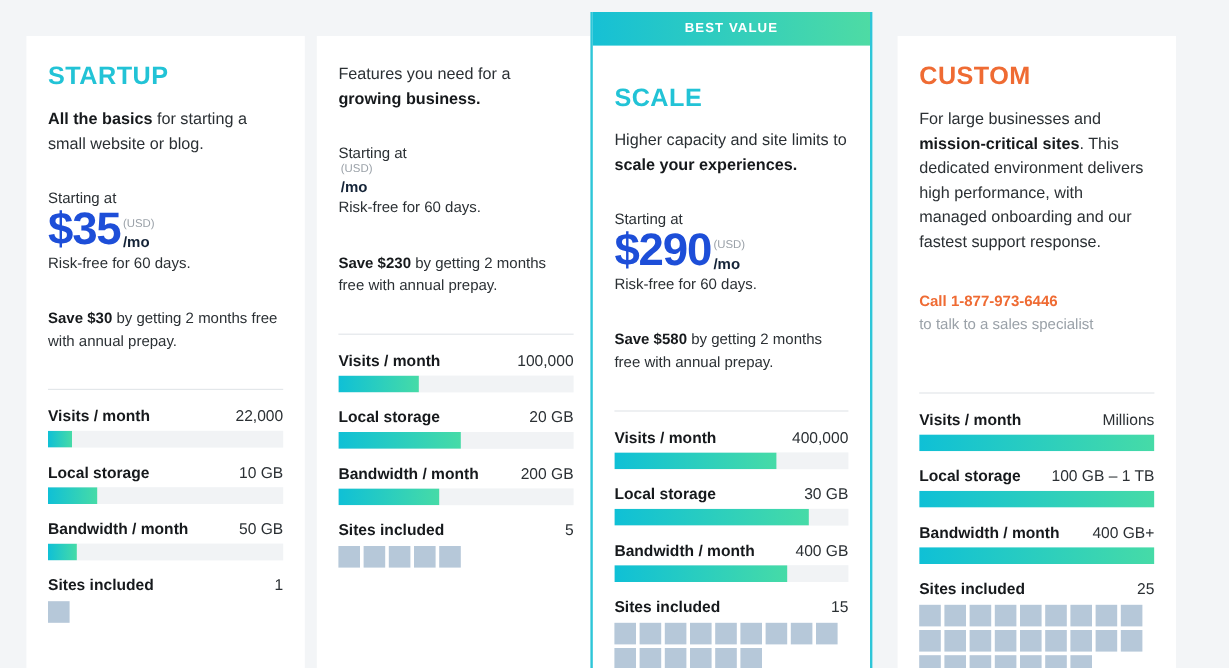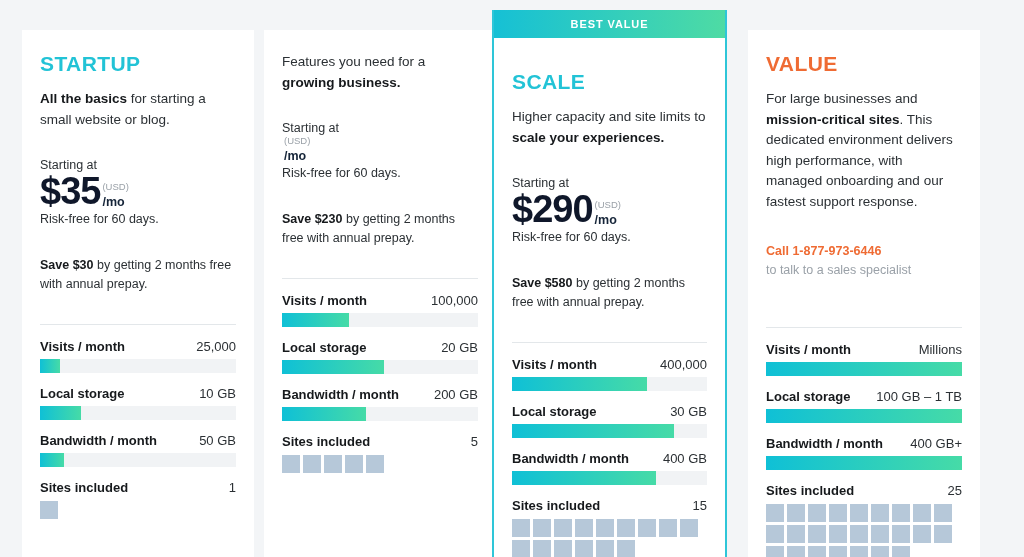--- a/index.html
+++ b/index.html
@@ -76,21 +76,21 @@
     margin-bottom: 1px;
   }
   .price-row {
     display: flex;
     align-items: flex-end;
     line-height: 1;
   }
   .price-amount {
     font-size: 38px;
     font-weight: bold;
-    color: #0f172a;
+    color: #1d4ed8;
     letter-spacing: -1px;
     line-height: 0.95;
   }
   .price-side {
     display: flex;
     flex-direction: column;
     justify-content: flex-end;
     margin-left: 2px;
     padding-bottom: 1px;
   }
@@ -201,21 +201,21 @@
           </span>
         </div>
         <div class="riskfree">Risk-free for 60 days.</div>
       </div>
       <div class="savings"><b>Save $30</b><span> by getting 2 months free with annual prepay.</span></div>
       <div class="divider"></div>
 
       <div class="feature">
         <div class="feature-head">
           <span class="feature-label">Visits / month</span>
-          <span class="feature-value">25,000</span>
+          <span class="feature-value">22,000</span>
         </div>
         <div class="track">
             <div class="fill" style="width: 10%;"></div>
           </div>
       </div>
 
       <div class="feature">
         <div class="feature-head">
           <span class="feature-label">Local storage</span>
           <span class="feature-value">10 GB</span>
@@ -381,21 +381,21 @@
               <div class="site-sq"></div>
               <div class="site-sq"></div>
             </div>
         </div>
       </div>
     </div>
   </div>
 
   <div class="card-slot">
     <div class="card custom-card">
-      <div class="plan-name orange">VALUE</div>
+      <div class="plan-name orange">CUSTOM</div>
       <div class="tagline"><span>For large businesses and </span><b>mission-critical sites</b><span>. This dedicated environment delivers high performance, with managed onboarding and our fastest support response.</span></div>
       <div class="contact">
         <div class="contact-call">Call 1-877-973-6446</div>
         <div class="contact-sub">to talk to a sales specialist</div>
       </div>
       <div class="divider"></div>
 
       <div class="feature">
         <div class="feature-head">
           <span class="feature-label">Visits / month</span>

